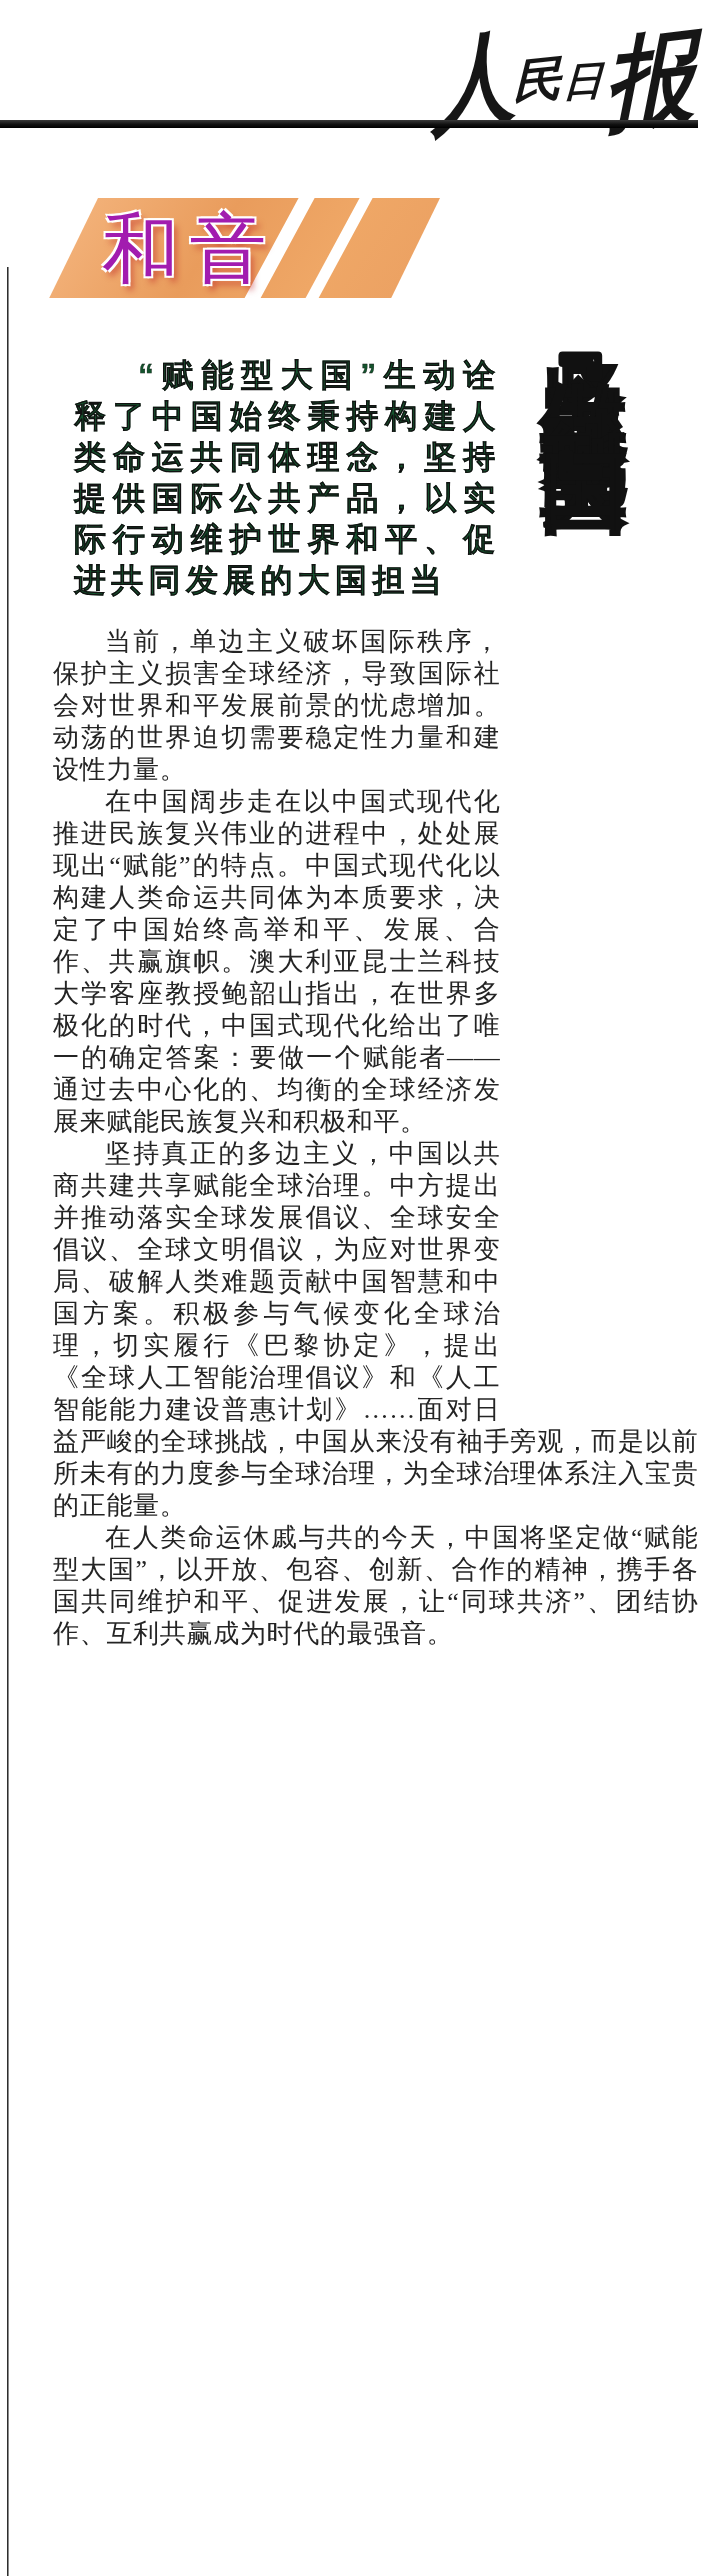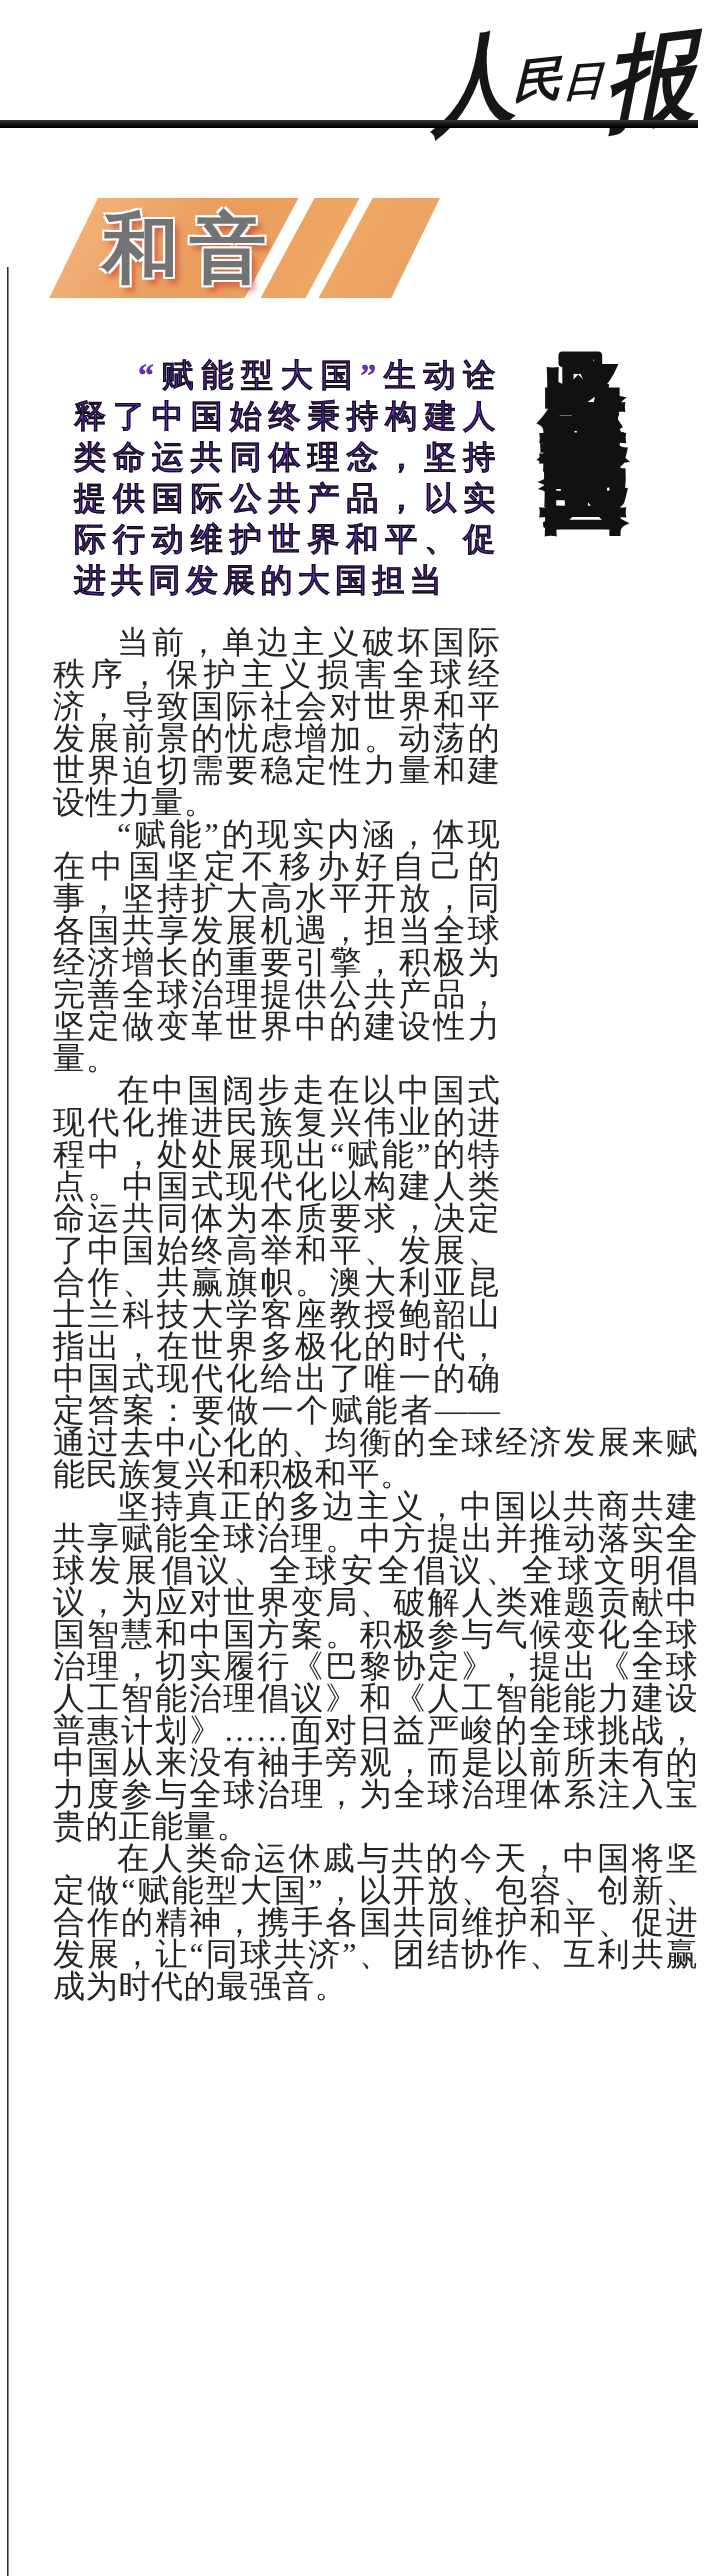--- a/index.html
+++ b/index.html
@@ -42,48 +42,48 @@
     position:absolute;left:45px;top:0;width:342px;height:100px;
     transform:skewX(-26deg);transform-origin:0 0;
     background:linear-gradient(100deg,#f2b077 0%,#e99c5c 40%,#efa766 75%,#eca263 100%);
     overflow:hidden;
   }
   .banner-stripe{position:absolute;top:-8px;bottom:-8px;background:#ffffff;}
   .stripe-a{left:198px;width:16px;transform:rotate(3deg);border-radius:8px;}
   .stripe-b{left:259px;width:13px;transform:rotate(3deg);border-radius:8px;}
   .badge-label{
     position:absolute;left:49px;top:12px;line-height:1;
-    font-family:"Liberation Sans", sans-serif;font-weight:700;
-    font-size:77px;letter-spacing:10.6px;color:#737373;
+    font-family:"Liberation Sans", sans-serif;font-weight:400;
+    font-size:77px;letter-spacing:10.6px;color:#a21caf;
     text-shadow:2px 2px 0 #fff,-2px -2px 0 #fff,2px -2px 0 #fff,-2px 2px 0 #fff,
                 4.6px 6px 6.6px rgba(186,28,32,0.55);
   }
   
   .headline-float{
     float:right;width:198px;height:1107px;margin-top:-6.6px;
     box-sizing:border-box;padding-right:29px;
     display:flex;justify-content:center;align-items:flex-start;
   }
   .vertical-title{
     writing-mode:vertical-rl;text-orientation:mixed;
     font-family:"Liberation Sans", sans-serif;font-weight:900;
     font-size:86px;line-height:1.05;letter-spacing:12px;color:#111;
     -webkit-text-stroke:2.6px #111;
   }
   
   .intro{
     margin:57px 12px 25px 21px;
-    font-family:Liberation Serif, serif;font-weight:600;
+    font-family:Liberation Sans, sans-serif;font-weight:600;
     font-size:32px;line-height:41px;letter-spacing:5.3px;
-    color:#6d28d9;text-align:justify;text-indent:2em;
+    color:#14532d;text-align:justify;text-indent:2em;
     -webkit-text-stroke:0.3px #121212;
   }
   
   .body-text p{
-    margin:0;font-size:32px;line-height:32px;letter-spacing:0.7px;
+    margin:0;font-size:26px;line-height:32px;letter-spacing:0.7px;
     text-align:justify;text-indent:2em;color:#242424;
   }
 </style>
 </head>
 <body>
 
 <div class="masthead">
   <div class="masthead-title" aria-label="人民日报">
     <span class="mh-c0">人</span>
     <span class="mh-c1">民</span>
@@ -109,21 +109,20 @@
   </div>
 
   <p class="intro">“赋能型大国”生动诠释了中国始终秉持构建人类命运共同体理念，坚持提供国际公共产品，以实际行动维护世界和平、促进共同发展的大国担当</p>
 
   <div class="body-text">
 
       <p>当前，单边主义破坏国际秩序，保护主义损害全球经济，导致国际社会对世界和平发展前景的忧虑增加。动荡的世界迫切需要稳定性力量和建设性力量。</p>
 
 
 
-      <p>“赋能”的现实内涵，体现在中国坚定不移办好自己的事，坚持扩大高水平开放，同各国共享发展机遇，担当全球经济增长的重要引擎，积极为完善全球治理提供公共产品，坚定做变革世界中的建设性力量。</p>
 
       <p>在中国阔步走在以中国式现代化推进民族复兴伟业的进程中，处处展现出“赋能”的特点。中国式现代化以构建人类命运共同体为本质要求，决定了中国始终高举和平、发展、合作、共赢旗帜。澳大利亚昆士兰科技大学客座教授鲍韶山指出，在世界多极化的时代，中国式现代化给出了唯一的确定答案：要做一个赋能者——通过去中心化的、均衡的全球经济发展来赋能民族复兴和积极和平。</p>
 
 
 
       <p>坚持真正的多边主义，中国以共商共建共享赋能全球治理。中方提出并推动落实全球发展倡议、全球安全倡议、全球文明倡议，为应对世界变局、破解人类难题贡献中国智慧和中国方案。积极参与气候变化全球治理，切实履行《巴黎协定》，提出《全球人工智能治理倡议》和《人工智能能力建设普惠计划》……面对日益严峻的全球挑战，中国从来没有袖手旁观，而是以前所未有的力度参与全球治理，为全球治理体系注入宝贵的正能量。</p>
 
       <p>在人类命运休戚与共的今天，中国将坚定做“赋能型大国”，以开放、包容、创新、合作的精神，携手各国共同维护和平、促进发展，让“同球共济”、团结协作、互利共赢成为时代的最强音。</p>
     </div>
 </div>

